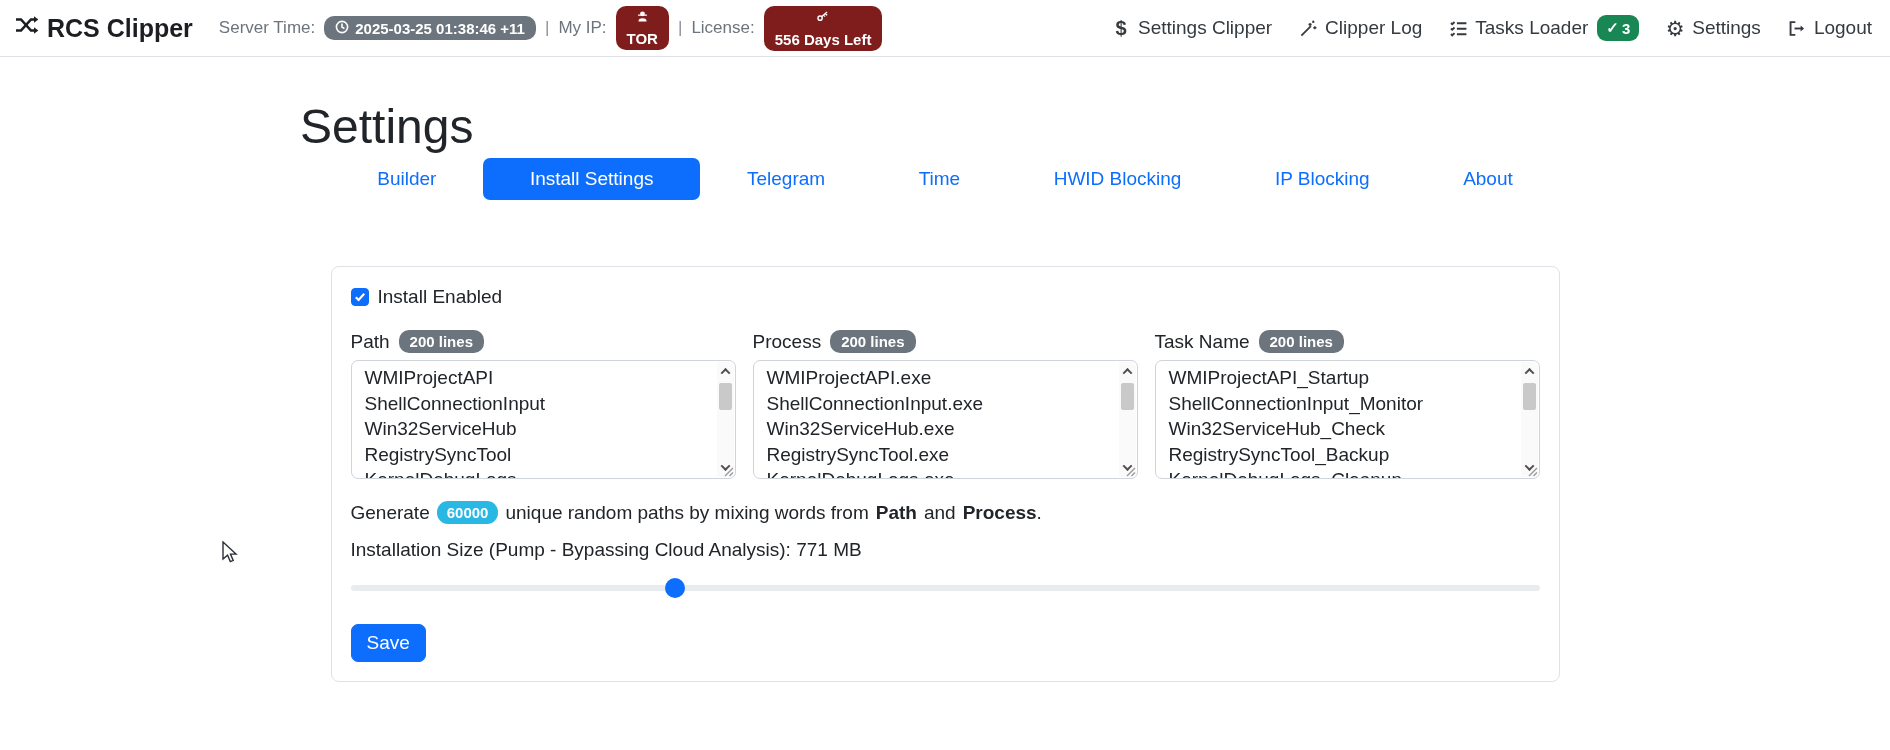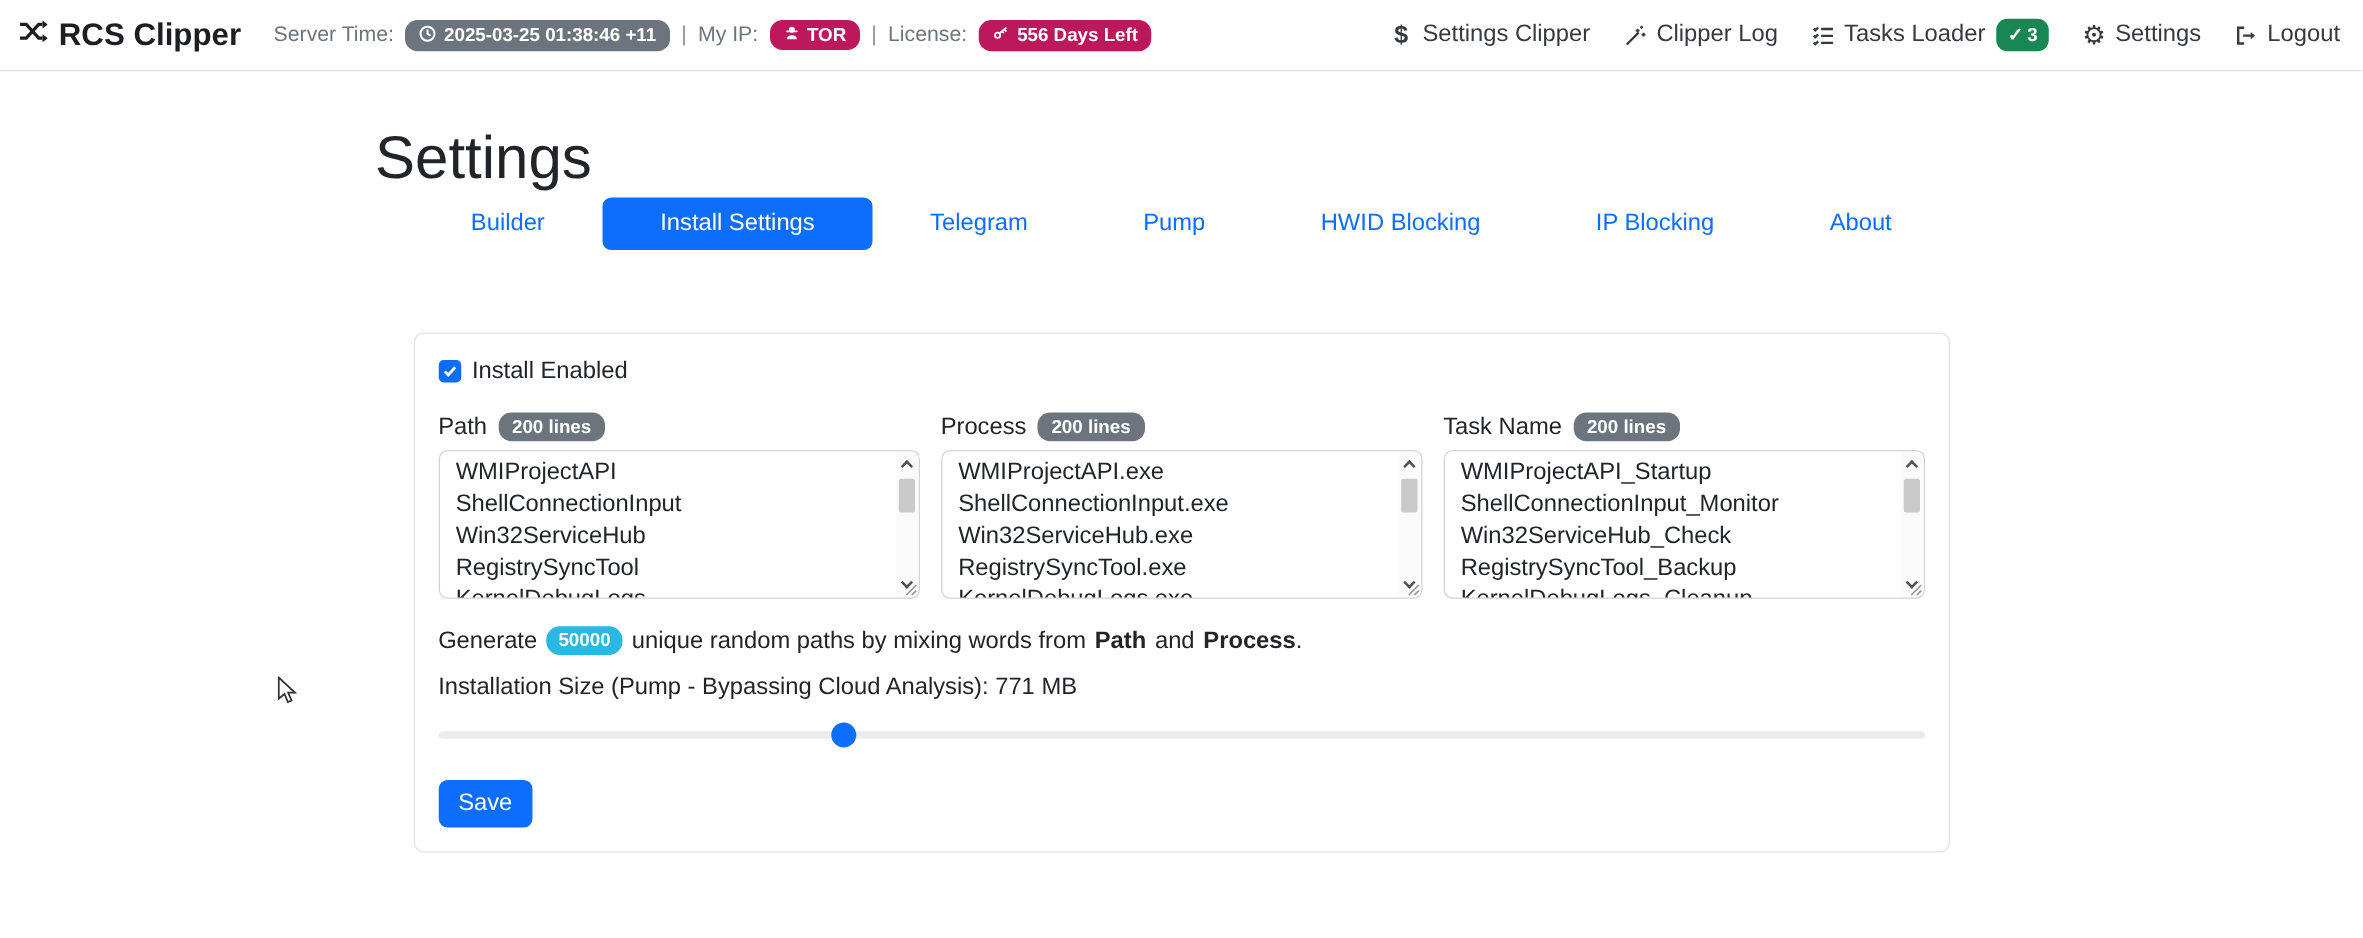--- a/index.html
+++ b/index.html
@@ -8,21 +8,21 @@
 
   
   .topbar { height: 57px; display: flex; align-items: center; justify-content: space-between;
     padding: 0 18px 0 14px; border-bottom: 1px solid #dee2e6; background: #fff; text-align: center; }
   .topbar-left { display: flex; align-items: center; }
   .brand { display: flex; align-items: center; gap: 9px; font-size: 25px; font-weight: 700; color: #1c1e21; }
   .meta { display: flex; align-items: center; gap: 9px; margin-left: 26px; font-size: 17px; color: #6c757d; }
   .badge { display: inline-flex; align-items: center; gap: 6px; color: #fff; font-weight: 700;
     font-size: 15px; padding: 4px 11px; border-radius: 10px; line-height: 1; }
   .badge-dark { background: #6c757d; }
-  .badge-green { background: #be185d; }
+  .badge-green { background: #7f1d1d; flex-direction: column; }
   .badge-cyan { background: #29b7e4; border-radius: 11px; padding: 4px 10px; }
   .sep { color: #8a9199; }
   .topnav { display: flex; align-items: center; gap: 26px; }
   .topnav-item { display: flex; align-items: center; gap: 7px; font-size: 19px; color: #343a40; cursor: pointer; }
   .topnav-item .nav-glyph { display: inline-flex; align-items: center; justify-content: center; width: 20px; }
   .dollar-glyph { font-weight: 700; font-size: 20px; }
   .gear-glyph { font-size: 21px; line-height: 1; }
   .count-badge { display: inline-flex; align-items: center; gap: 3px; background: #198754; color: #fff;
     font-size: 15px; font-weight: 700; padding: 4px 9px; border-radius: 9px; margin-left: 2px; }
 
@@ -178,21 +178,21 @@
     </div>
   </div>
 </div>
 
 <h1 class="page-title">Settings</h1>
 
 <div class="tabs">
   <div class="tab">Builder</div>
   <div class="tab active">Install Settings</div>
   <div class="tab">Telegram</div>
-  <div class="tab">Pump</div>
+  <div class="tab">Time</div>
   <div class="tab">HWID Blocking</div>
   <div class="tab">IP Blocking</div>
   <div class="tab">About</div>
 </div>
 
 <div class="card">
   <div class="card-body">
 
     <div class="check-row">
       <span class="checkbox">
@@ -288,21 +288,21 @@
             <svg width="11" height="11" viewBox="0 0 11 11" stroke="#9a9a9a" stroke-width="1.4">
               <path d="M10 2 L2 10 M10 6.5 L6.5 10"></path>
             </svg>
           </span>
         </div>
       </div>
     </div>
 
     <div class="gen-line">
       <span>Generate</span>
-      <span class="badge badge-cyan">50000</span>
+      <span class="badge badge-cyan">60000</span>
       <span>unique random paths by mixing words from</span>
       <b>Path</b>
       <span>and</span>
       <span><b>Process</b><span>.</span></span>
     </div>
 
     <div class="size-label">Installation Size (Pump - Bypassing Cloud Analysis): 771 MB</div>
 
     <div class="slider">
       <div class="slider-track"></div>

